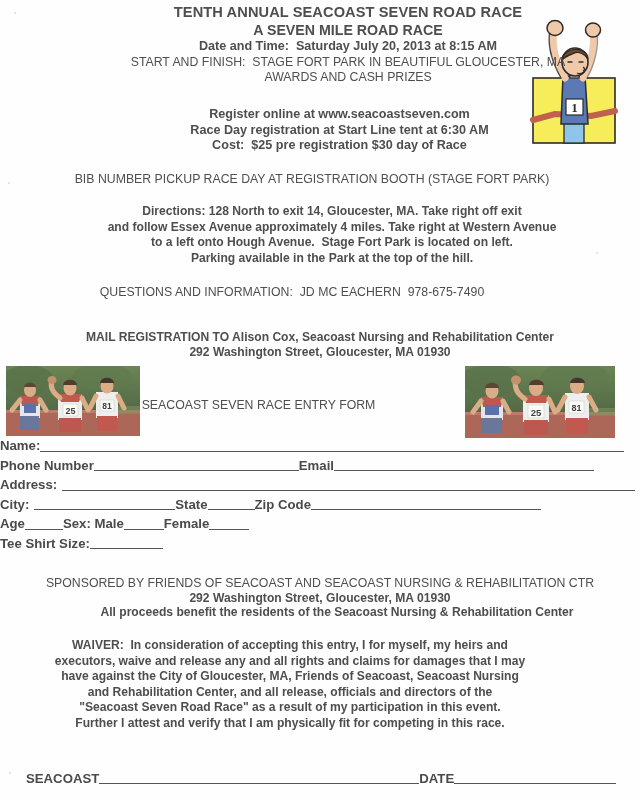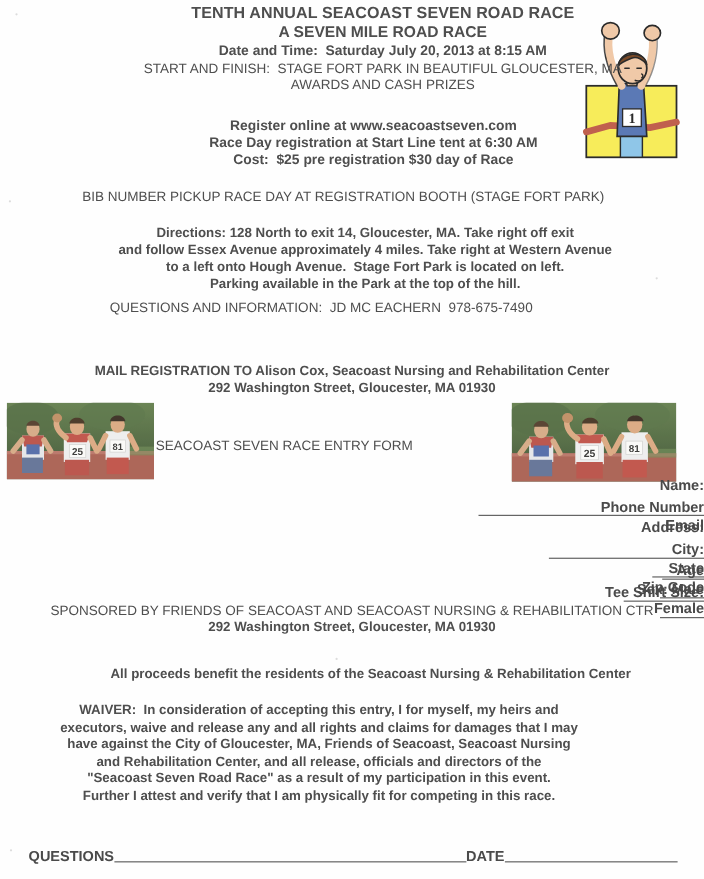--- a/index.html
+++ b/index.html
@@ -78,21 +78,21 @@
 
   #directions-block {
     position: absolute;
     left: 12px; top: 204px;
     width: 640px;
   }
   #directions-block .l { margin-bottom: 1.5px; }
 
   #questions-line {
     position: absolute;
-    left: 0; top: 273px;
+    left: 0; top: 285px;
     width: 584px;
   }
 
   #mail-block {
     position: absolute;
     left: 0; top: 330px;
     width: 640px;
   }
   #mail-block .l { margin-bottom: 1px; }
 
@@ -128,39 +128,38 @@
     font-size: 13.2px;
     font-weight: bold;
     color: #4a4a4a;
   }
   .field-row {
     position: relative;
     height: 19.5px;
     white-space: nowrap;
     display: flex;
     align-items: flex-end;
-    flex-direction: column;
   }
   .field-label {
     flex: 0 0 auto;
     line-height: 1;
     padding-bottom: 1px;
   }
   .rule {
     flex: 0 0 auto;
     height: 0;
     border-bottom: 1.3px solid #555;
     margin-bottom: 2px;
   }
   .rule.grow { flex: 1 1 auto; }
 
   
   #sponsor-block {
     position: absolute;
-    left: 0; top: 548px;
+    left: 0; top: 576px;
     width: 640px;
   }
   #sponsor-block .l { margin-bottom: 1px; }
 
   #proceeds-line {
     position: absolute;
     left: 0; top: 605px;
     width: 640px;
     padding-left: 17px;
   }
@@ -425,21 +424,21 @@
   <div id="waiver-block" class="ctr">
     <div class="l line sub-sm">WAIVER:  In consideration of accepting this entry, I for myself, my heirs and</div>
     <div class="l line sub-sm">executors, waive and release any and all rights and claims for damages that I may</div>
     <div class="l line sub-sm">have against the City of Gloucester, MA, Friends of Seacoast, Seacoast Nursing</div>
     <div class="l line sub-sm">and Rehabilitation Center, and all release, officials and directors of the</div>
     <div class="l line sub-sm">"Seacoast Seven Road Race" as a result of my participation in this event.</div>
     <div class="l line sub-sm">Further I attest and verify that I am physically fit for competing in this race.</div>
   </div>
 
   <div id="signature-row">
-    <span class="field-label">QUESTIONS</span>
+    <span class="field-label">SEACOAST</span>
     <span class="rule" style="width:320px"></span>
     <span class="field-label">DATE</span>
     <span class="rule grow"></span>
   </div>
 
   <span class="speckle" style="left:14px; top:12px;"></span>
   <span class="speckle" style="left:8px;  top:182px;"></span>
   <span class="speckle" style="left:596px; top:252px;"></span>
   <span class="speckle" style="left:305px; top:598px;"></span>
   <span class="speckle" style="left:9px;  top:772px;"></span>

